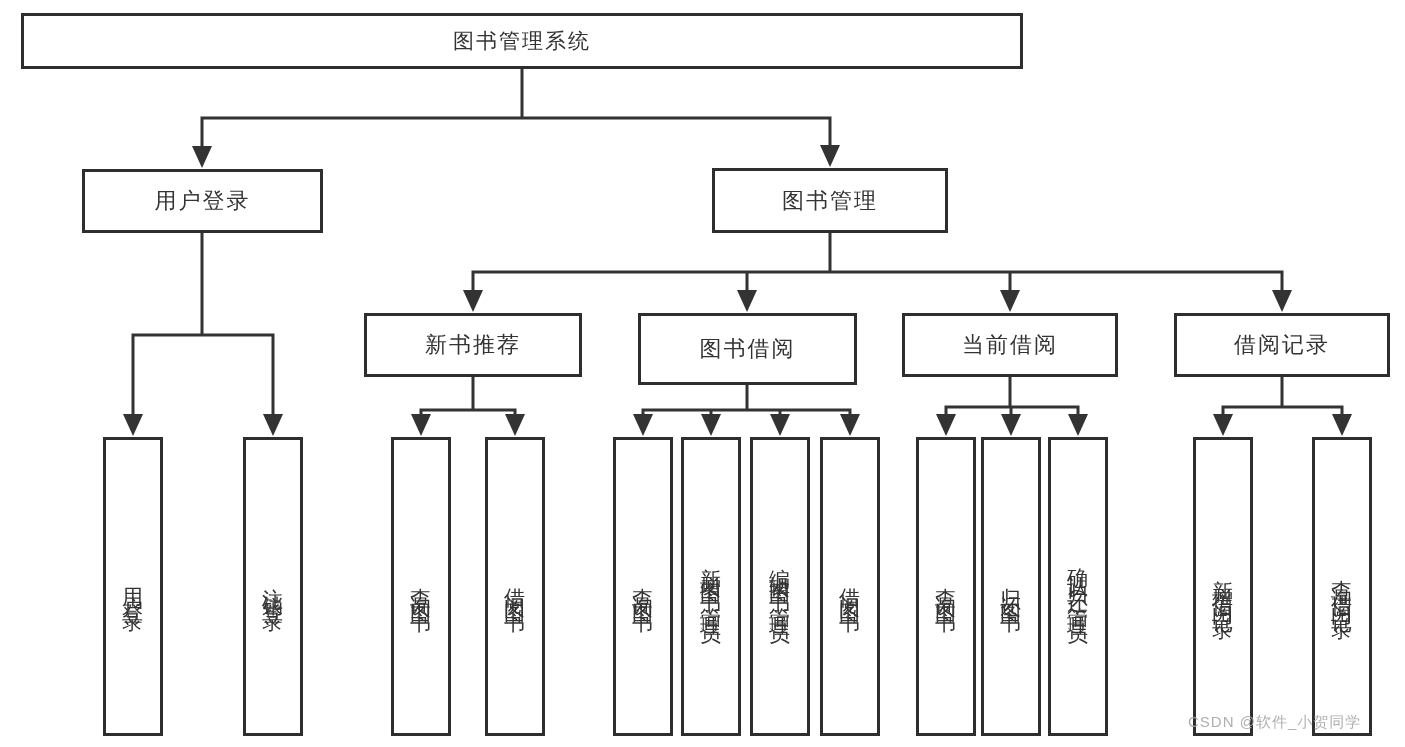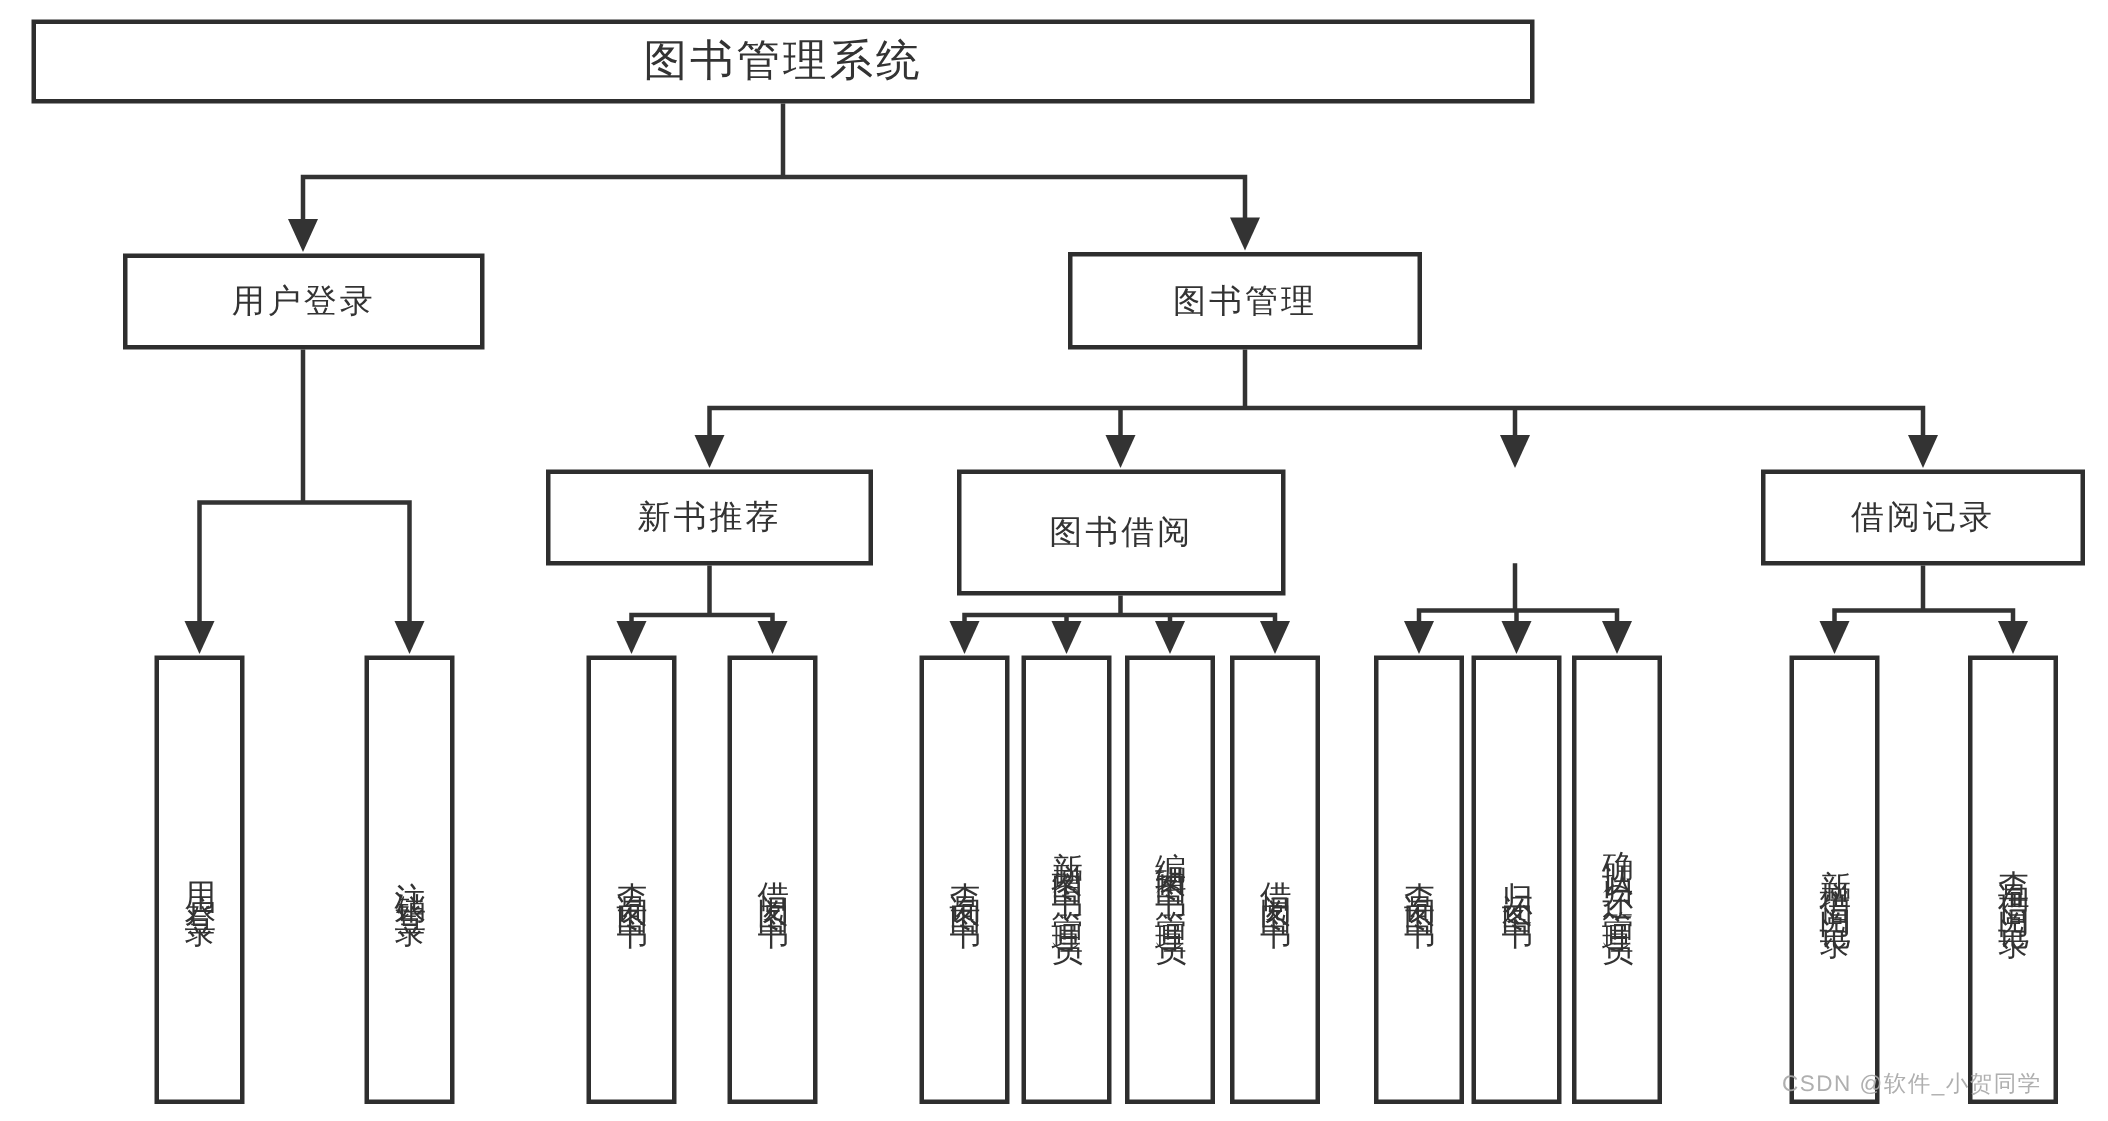--- a/index.html
+++ b/index.html
@@ -21,21 +21,21 @@
     box-sizing: border-box;
     border: 3px solid #2e2e2e;
     background: #ffffff;
     display: flex;
     align-items: center;
     justify-content: center;
     z-index: 1;
     color: #333333;
   }
   .hnode { font-size: 22px; letter-spacing: 2px; }
-  .hnode.root { font-size: 29px; }
+  .hnode.root { font-size: 21px; }
   .vnode { width: 60px; height: 299px; top: 437px; }
   .vnode .vtext {
     writing-mode: vertical-rl;
     text-orientation: mixed;
     font-size: 21px;
     letter-spacing: 8px;
     line-height: 1;
     white-space: nowrap;
   }
   #watermark {
@@ -94,22 +94,25 @@
   <div class="node hnode" style="left:82px; top:169px; width:241px; height:64px;">
     <span>用户登录</span>
   </div>
   <div class="node hnode" style="left:364px; top:313px; width:218px; height:64px;">
     <span>新书推荐</span>
   </div>
 
   <div class="node hnode" style="left:712px; top:168px; width:236px; height:65px;">
     <span>图书管理</span>
   </div>
-  <div class="node hnode" style="left:638px; top:313px; width:219px; height:84px;">
+  <div class="node hnode" style="left:638px; top:313px; width:219px; height:72px;">
     <span>图书借阅</span>
+  </div>
+  <div class="node hnode" style="left:902px; top:313px; width:216px; height:64px;">
+    <span>当前借阅</span>
   </div>
   <div class="node hnode" style="left:1174px; top:313px; width:216px; height:64px;">
     <span>借阅记录</span>
   </div>
 
   <div class="node vnode" style="left:103px;">
     <span class="vtext">用户登录</span>
   </div>
   <div class="node vnode" style="left:243px;">
     <span class="vtext">注销登录</span>

